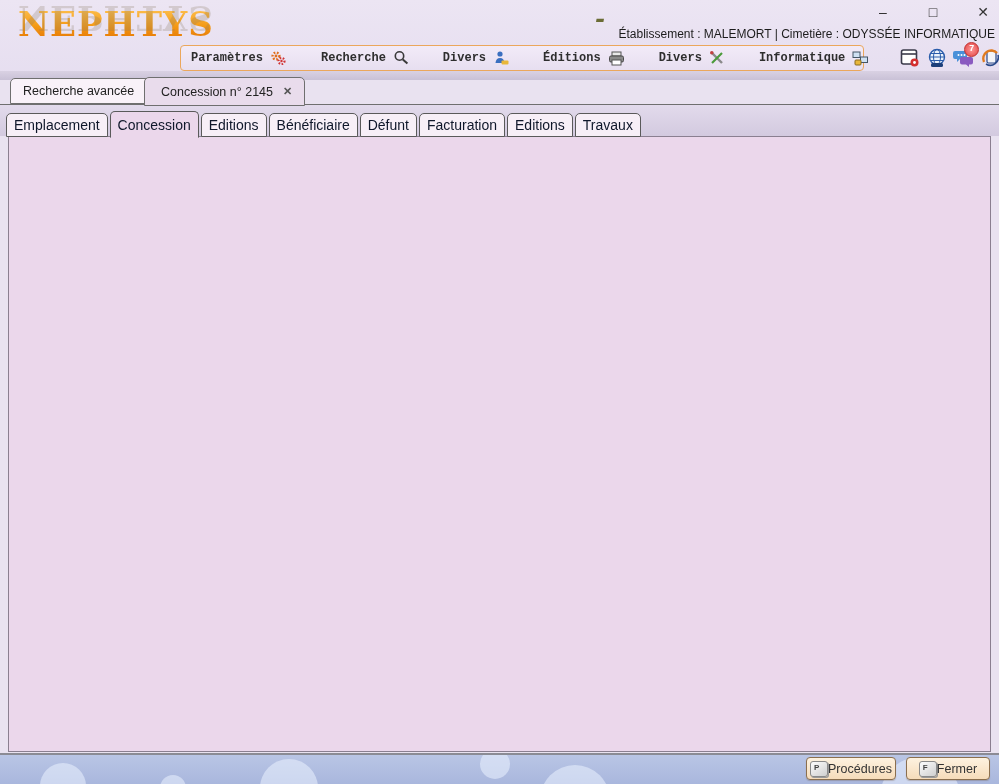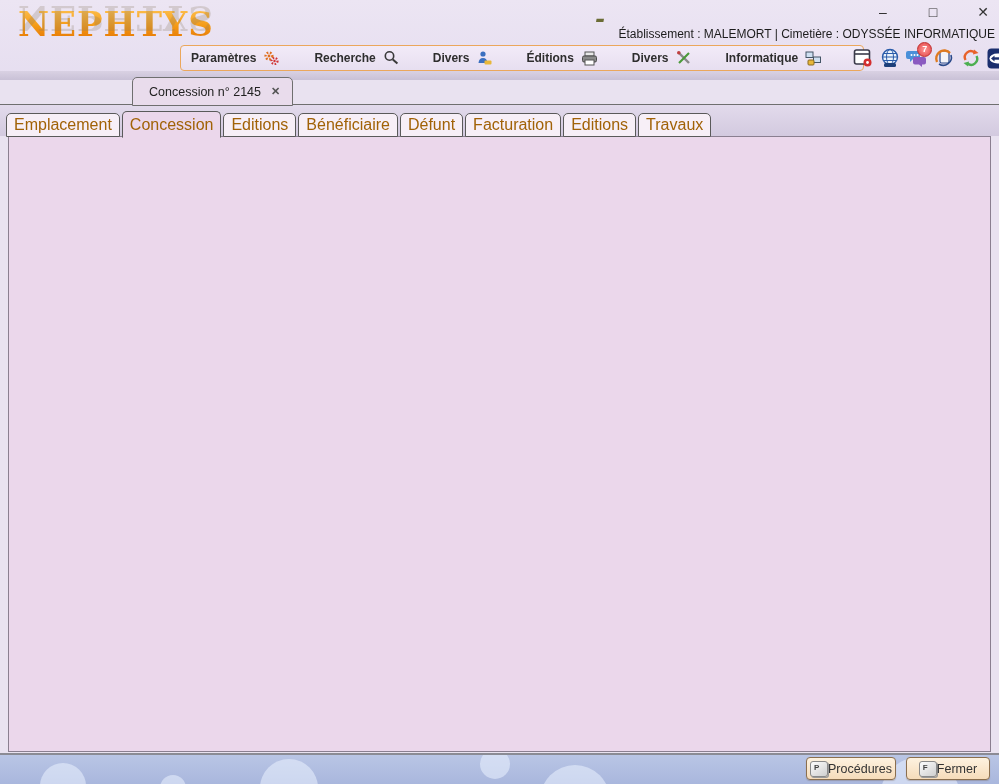--- a/index.html
+++ b/index.html
@@ -13,21 +13,21 @@
   .logo-reflect{position:absolute;left:18px;top:38px;font-family:"DejaVu Serif",serif;font-weight:bold;font-size:34px;letter-spacing:1px;
         color:#8a7a64;opacity:.25;transform:scaleY(-1);transform-origin:top;}
   .app-title{position:absolute;left:240px;top:4px;width:720px;font-family:"DejaVu Serif",serif;font-style:italic;font-weight:bold;
         font-size:24px;color:#6b6c35;display:flex;justify-content:center;gap:26px;white-space:nowrap;}
   .subtitle{position:absolute;right:4px;top:27px;font-size:12px;color:#1c1c1c;}
   .win-controls{position:absolute;right:8px;top:4px;display:flex;gap:34px;color:#333;font-size:14px;}
   .win-controls span{cursor:default;width:16px;text-align:center;}
 
   
   .menubar{position:absolute;left:180px;top:45px;width:684px;height:26px;border:1px solid #eba75c;border-radius:4px;
-        background:linear-gradient(#f2ebf8,#e7dff0);display:flex;align-items:center;box-sizing:border-box;padding:0 6px;}
+        background:linear-gradient(#f2ebf8,#e7dff0);display:flex;align-items:center;box-sizing:border-box;padding:0 6px;font-family:Liberation Mono, monospace;}
   .menu-item{display:flex;align-items:center;gap:7px;font-size:12px;font-weight:bold;color:#2e2e2e;margin-right:26px;padding:2px 4px;}
   .menu-item svg{display:block;}
   .statusicons{margin-left:auto;display:flex;align-items:center;gap:6px;}
   .sticon{position:relative;width:21px;height:21px;display:flex;align-items:center;justify-content:center;}
   .badge{position:absolute;right:-5px;top:-6px;width:13px;height:13px;border-radius:50%;background:radial-gradient(#ff9a9a,#e04040);
         border:1px solid #c03030;color:#fff;font-size:9px;font-weight:bold;display:flex;align-items:center;justify-content:center;}
 
   .band{position:absolute;left:0;top:71px;width:999px;height:9px;background:linear-gradient(#d9d1e3,#c9c1d6);}
 
   
@@ -35,21 +35,21 @@
   .midband{position:absolute;left:0;top:105px;width:999px;height:31px;background:linear-gradient(#e2daec,#d3cadf);}
   .tab-main{position:absolute;top:78px;height:26px;border:1px solid #6f6f6f;border-radius:5px 5px 0 0;background:#f9f2f9;
         display:flex;align-items:center;gap:10px;padding:0 12px;font-size:12.5px;color:#222;box-sizing:border-box;}
   .tab-main.active{top:77px;height:29px;background:#e9dcec;z-index:3;}
   .tab-close{color:#555;font-size:11px;font-weight:bold;}
 
   
   .panel{position:absolute;left:8px;top:136px;width:983px;height:616px;background:#ebd7eb;border:1px solid #8a7f90;box-sizing:border-box;z-index:2;}
   .subtabs{position:absolute;left:6px;top:111px;display:flex;gap:2px;z-index:4;}
   .subtab{height:24px;border:1px solid #5a5a5a;border-radius:5px 5px 0 0;background:#f7eff7;display:flex;align-items:center;
-        padding:0 7px;font-size:16px;color:#a16207;box-sizing:border-box;margin-top:2px;}
+        padding:0 7px;font-size:14px;color:#0f172a;box-sizing:border-box;margin-top:2px;}
   .subtab.active{background:#ebd7eb;height:27px;margin-top:0;border-bottom:1px solid #ebd7eb;z-index:5;}
 
   
   .btn{position:absolute;background:linear-gradient(#fdf2e0,#f6dcba);border:1px solid #8b6f4e;border-radius:4px;color:#333;
         font-size:12.5px;font-family:"Liberation Sans",sans-serif;display:flex;align-items:center;justify-content:center;box-sizing:border-box;box-shadow:0 1px 1px rgba(90,60,30,.25);}
   .input{position:absolute;background:#fff;border:1px solid #7d5d3f;box-sizing:border-box;font-size:12px;color:#1a1a1a;
         font-family:"Liberation Sans",sans-serif;padding:0 3px;border-radius:2px;}
   .input.right{text-align:right;}
   .input:disabled{background:#e7dde7;color:#9a948e;text-align:center;border-color:#a89c a0;}
   .selectbox{position:absolute;background:#fff;border:1px solid #7d5d3f;border-radius:2px;box-sizing:border-box;display:flex;align-items:center;font-size:12px;color:#1a1a1a;}
@@ -215,21 +215,25 @@
           <rect x="7" y="9.3" width="7" height="2.4" fill="#1b2f6e"></rect>
         </svg>
       </div>
     </div>
   </div>
 
   <div class="band"></div>
   <div class="midband"></div>
   <div class="tabline"></div>
 
-  <div class="tab-main active" style="left:132px;padding-left:16px;">
+  <div class="tab-main" style="left:10px;">
+    <span>Recherche avancée</span>
+    <span class="tab-close">✕</span>
+  </div>
+  <div class="tab-main active" style="left:144px;padding-left:16px;">
     <span>Concession n° 2145</span>
     <span class="tab-close">✕</span>
   </div>
 
   <div class="subtabs">
     <div class="subtab">Emplacement</div>
     <div class="subtab active">Concession</div>
     <div class="subtab">Editions</div>
     <div class="subtab">Bénéficiaire</div>
     <div class="subtab">Défunt</div>

